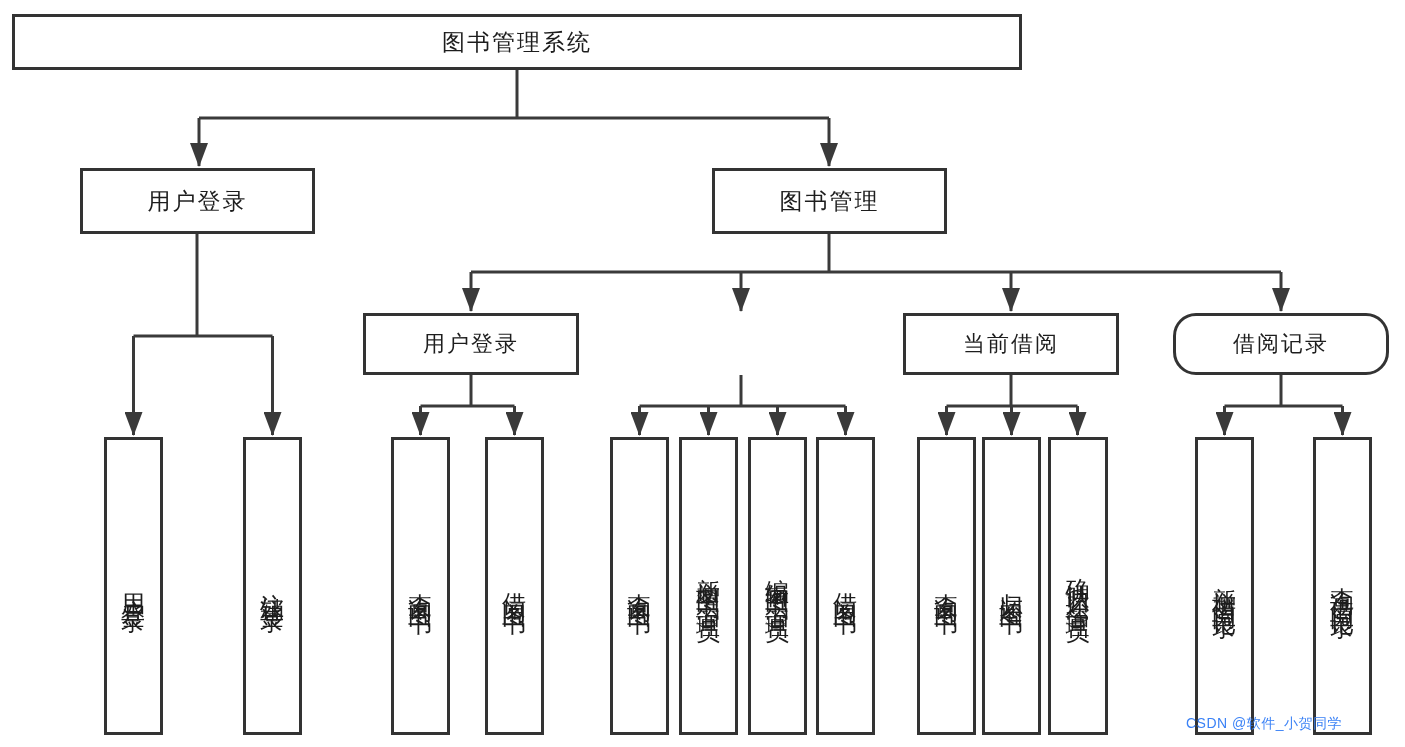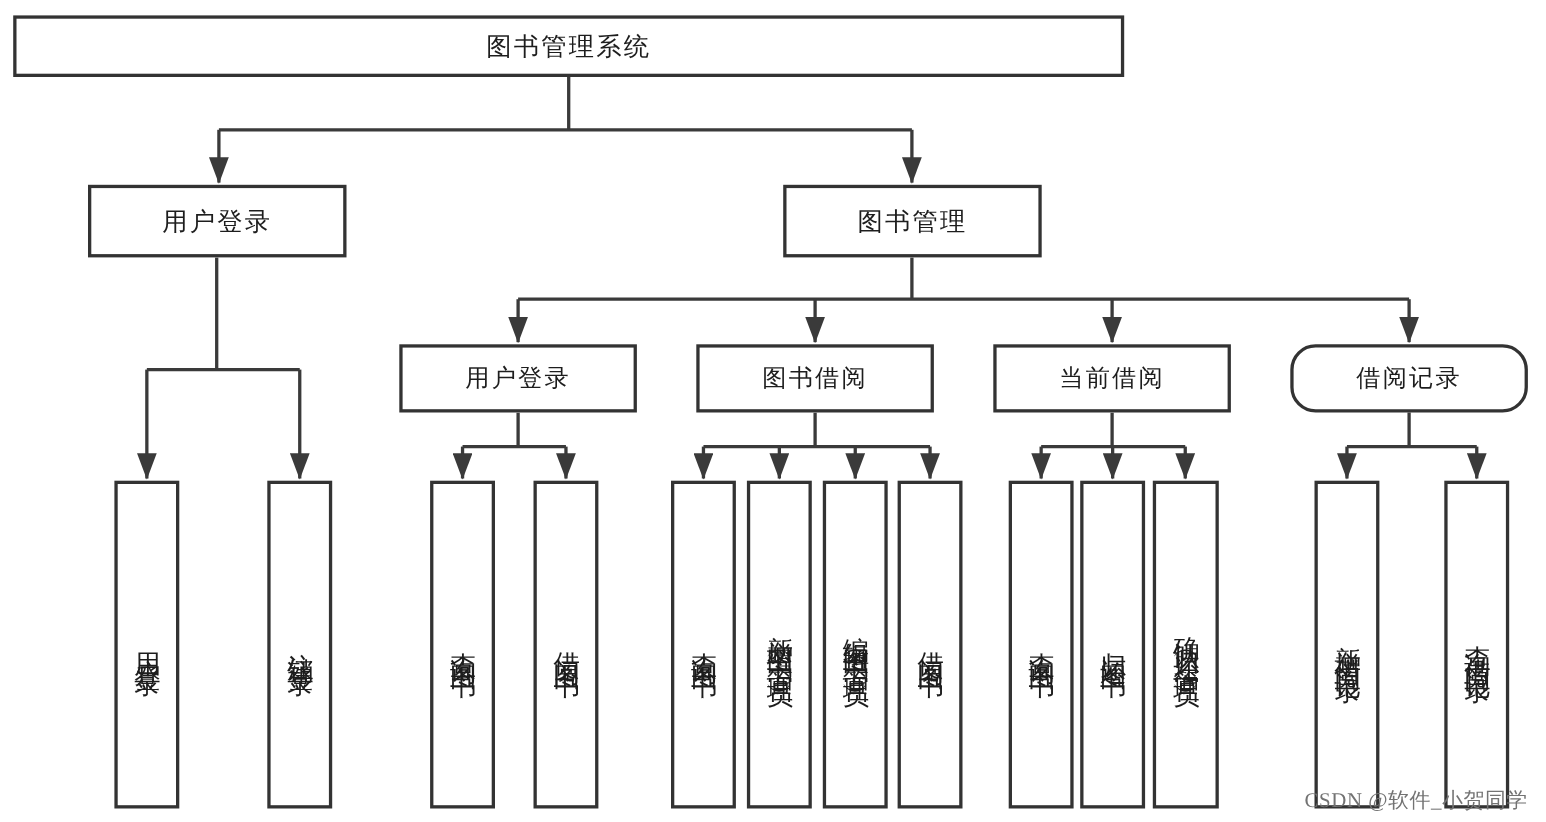--- a/index.html
+++ b/index.html
@@ -35,24 +35,23 @@
     text-orientation:mixed;
     font-size:24px;line-height:1.05;letter-spacing:6px;
     color:#1d1d1d;
     white-space:nowrap;
   }
   .root{left:12px;top:14px;width:1010px;height:56px;}
   .lv2{width:235px;height:66px;top:168px;}
   .lv3{width:216px;height:62px;top:313px;font-size:22px;}
   #watermark{
     position:absolute;top:715px;left:1186px;
-    font-size:19px;letter-spacing:0.5px;
-    color:#737373;z-index:5;
+    font-size:14px;letter-spacing:0.5px;
+    color:#3b82f6;z-index:5;
     white-space:nowrap;
-    font-family:Liberation Serif, serif;
   }
 </style>
 </head>
 <body>
 
 <div id="canvas">
 
   <svg id="wires" width="1405" height="747" viewBox="0 0 1405 747">
     <defs>
       <marker id="arrow" viewBox="0 0 24 18" refX="23" refY="9" markerWidth="24" markerHeight="18" markerUnits="userSpaceOnUse" orient="auto">
@@ -110,23 +109,20 @@
   <div class="hbox lv2" style="left:80px;">
     <span>用户登录</span>
   </div>
   <div class="hbox lv2" style="left:712px;justify-content:center;">
     <span>图书管理</span>
   </div>
 
   <div class="hbox lv3" style="left:363px;">
     <span>用户登录</span>
   </div>
-  <div class="hbox lv3" style="left:633px;">
-    <span>图书借阅</span>
-  </div>
   <div class="hbox lv3" style="left:903px;">
     <span>当前借阅</span>
   </div>
   <div class="hbox lv3" style="left:1173px;border-radius:23px;">
     <span>借阅记录</span>
   </div>
 
   <div class="leaf" style="left:104px;">
     <span class="vtext">用户登录</span>
   </div>

